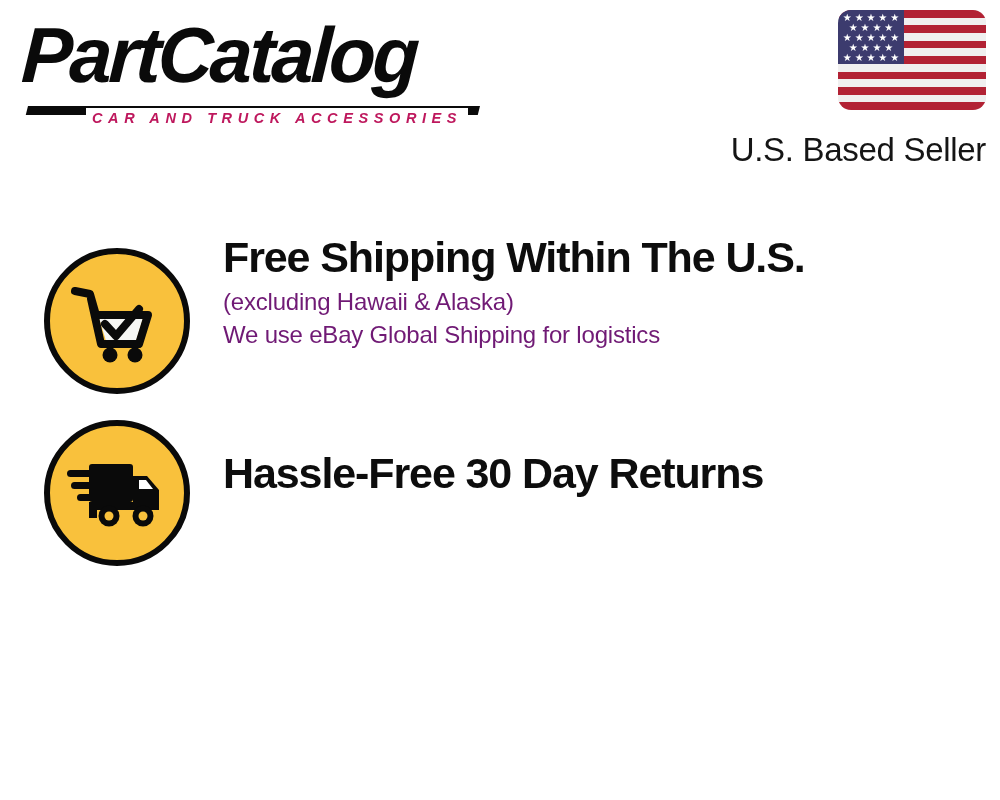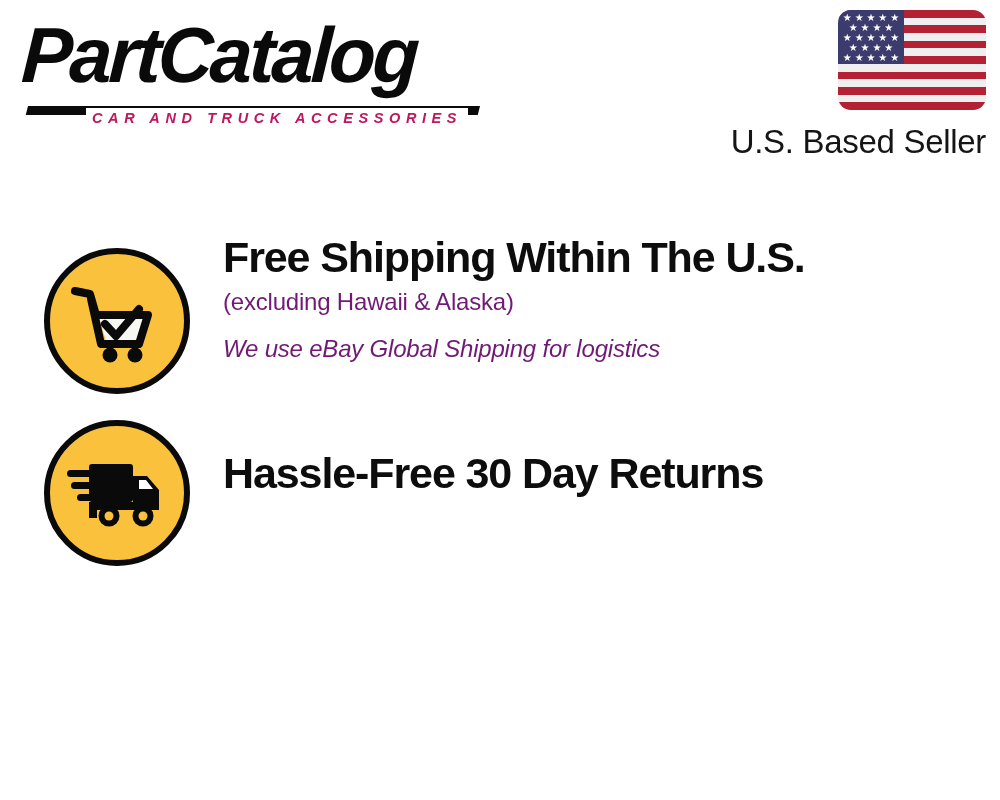--- a/index.html
+++ b/index.html
@@ -121,21 +121,21 @@
     line-height: 1;
   }
   .flag .star {
     color: #ffffff;
     font-size: 10px;
     line-height: 1;
   }
   .flag .star-row.offset { padding: 0 6px; }
 
   .seller-label {
-    margin-top: 10px;
+    margin-top: 18px;
     font-family: "Liberation Sans", sans-serif;
     font-weight: normal;
     font-size: 33px;
     letter-spacing: -0.3px;
     color: #151515;
     white-space: nowrap;
     line-height: 1.1;
   }
 
   
@@ -192,21 +192,21 @@
     color: #701a75;
     margin-top: 6px;
     letter-spacing: -0.2px;
     white-space: nowrap;
   }
   .feature-sub.bold {
     font-weight: bold;
     margin-top: 10px;
     letter-spacing: -0.3px;
   }
-  .feature-sub.tight { margin-top: 14px; font-style: italic; }
+  .feature-sub.tight { margin-top: 0; }
 
   .feature-row.row-2 .feature-text,
   .feature-row.row-3 .feature-text {
     padding-top: 46px;
   }
 </style>
 </head>
 <body>
 
 <div class="header">

